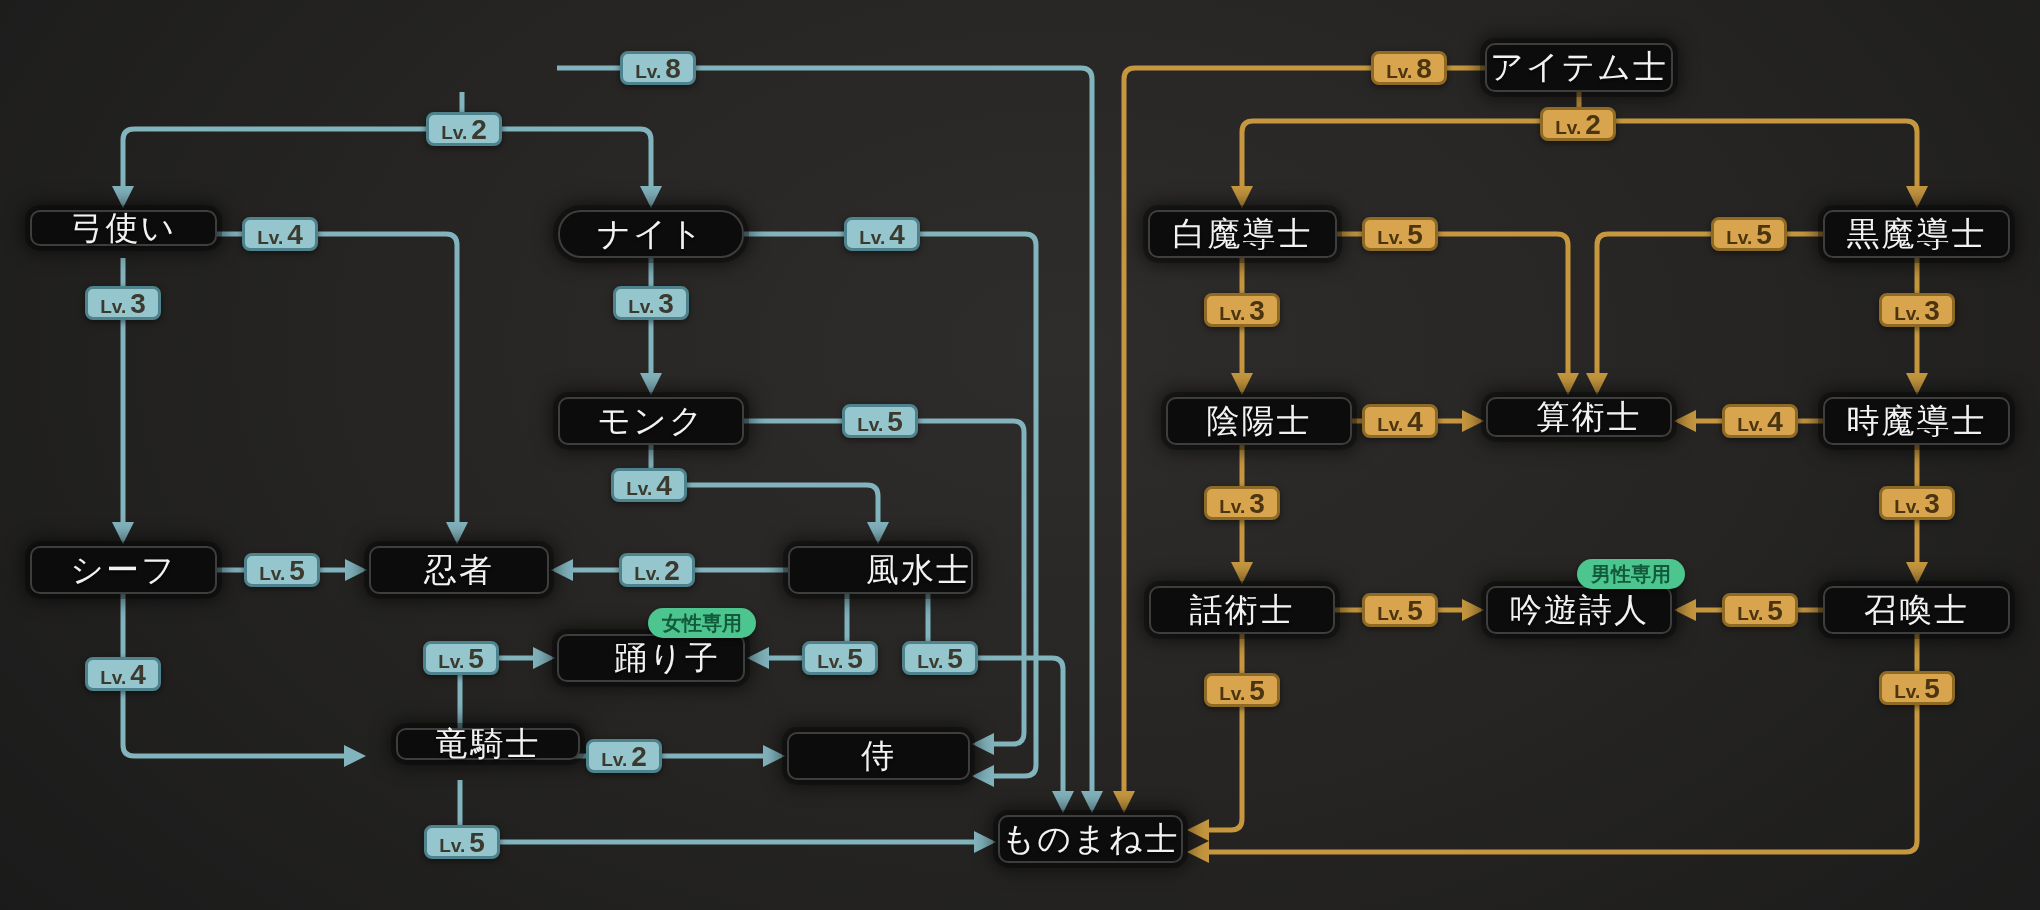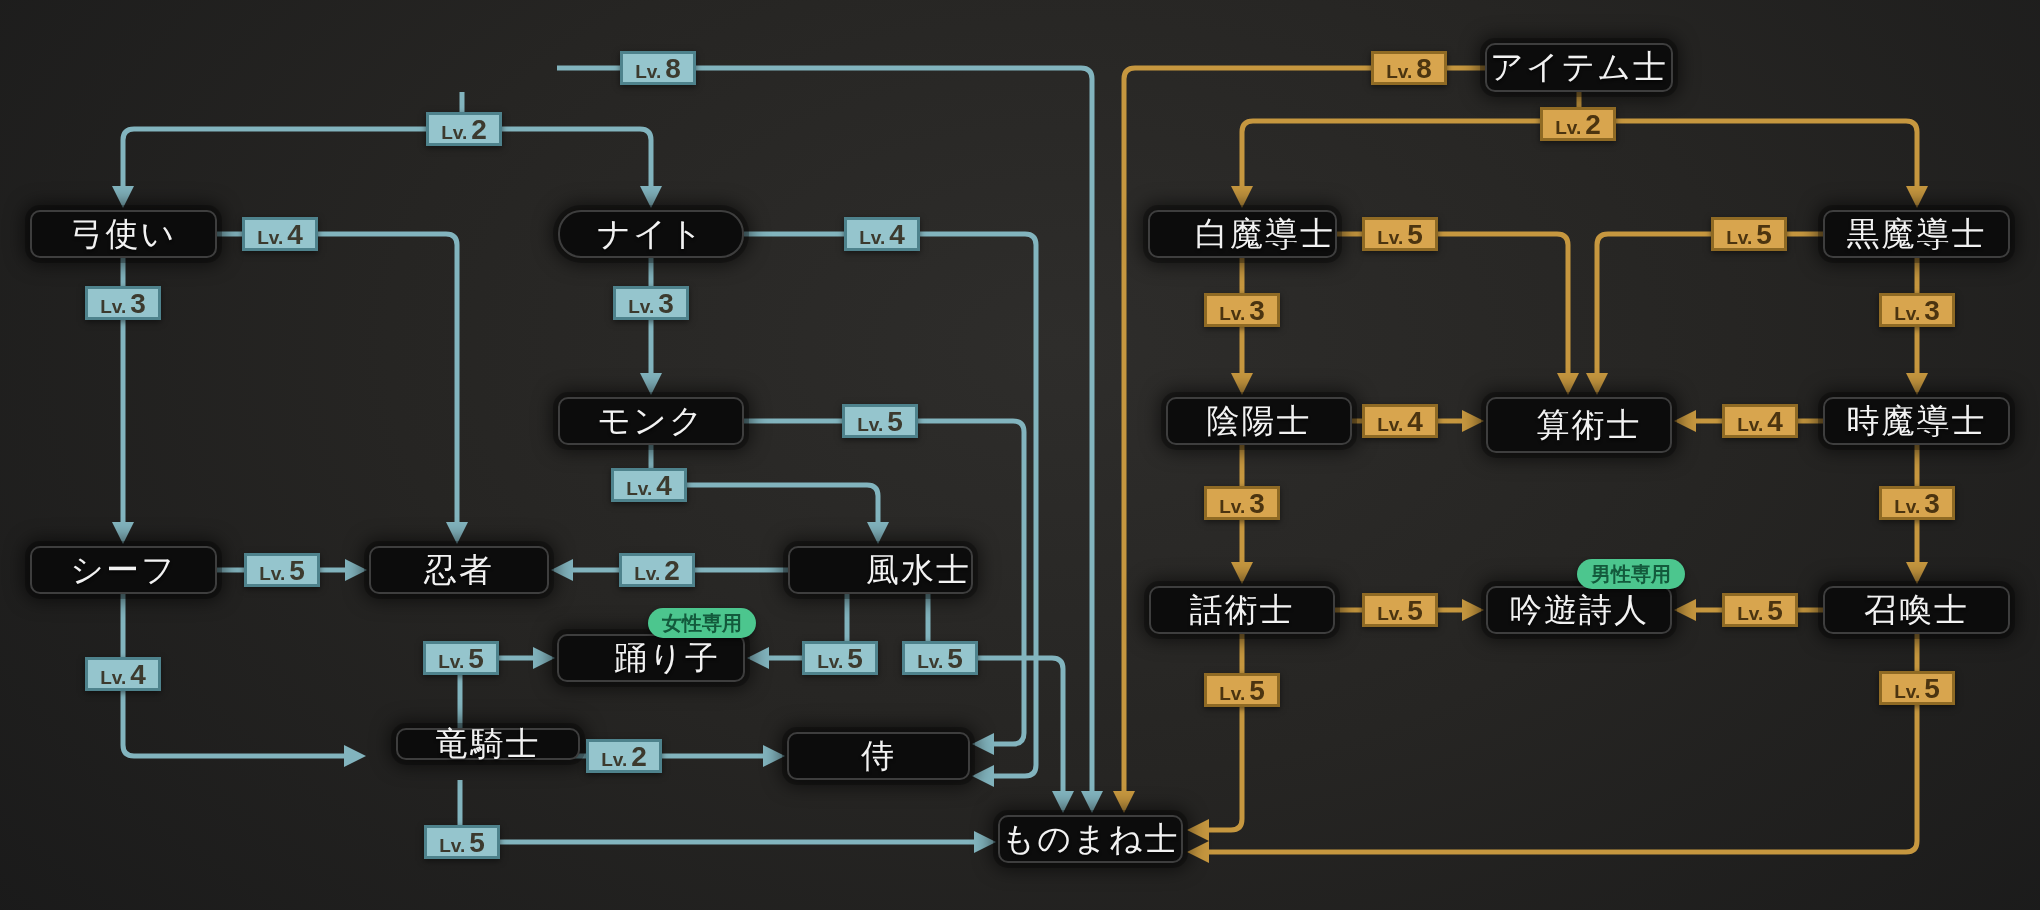--- a/index.html
+++ b/index.html
@@ -18,21 +18,21 @@
     border-radius:10px;
     display:flex; align-items:center; justify-content:center;
     color:var(--node-text);
     font-size:33px; letter-spacing:2px; font-weight:500;
     text-shadow:0 2px 3px rgba(0,0,0,.65);
     box-shadow:0 0 0 5px rgba(0,0,0,.28), 0 0 18px 7px rgba(0,0,0,.55);
   }
   .lv-badge{
     position:absolute; transform:translate(-50%,-50%);
     box-sizing:border-box; height:34px; min-width:76px;
-    padding:0 9px; border-radius:0;
+    padding:0 9px; border-radius:8px;
     text-align:center; line-height:30px; white-space:nowrap;
     box-shadow:0 2px 6px rgba(0,0,0,.5);
   }
   .lv-badge.teal{background:var(--teal-badge-bg); border:3px solid var(--teal-badge-border); color:var(--teal-badge-text);}
   .lv-badge.orange{background:var(--orange-badge-bg); border:3px solid var(--orange-badge-border); color:var(--orange-badge-text);}
   .lv-badge .prefix{font-size:19px; font-weight:700;}
   .lv-badge .value{font-size:28px; font-weight:700; margin-left:4px;}
   .gender-badge{
     position:absolute; box-sizing:border-box; height:30px;
     padding:0 14px; border-radius:15px;
@@ -108,39 +108,39 @@
       <polygon points="1674,610 1696,599 1696,621" fill="#c6973f"></polygon>
       <path d="M 1242 634 L 1242 819 Q 1242 830 1231 830 L 1201 830" fill="none" stroke="#c6973f" stroke-width="5"></path>
       <polygon points="1187,830 1209,819 1209,841" fill="#c6973f"></polygon>
       <path d="M 1917 634 L 1917 841 Q 1917 852 1906 852 L 1201 852" fill="none" stroke="#c6973f" stroke-width="5"></path>
       <polygon points="1187,852 1209,841 1209,863" fill="#c6973f"></polygon>
     </svg>
   <div id="nodes-layer">
       <div class="node" style="left: 1485px; top: 43px; width: 188px; height: 49px;">
         <span>アイテム士</span>
       </div>
-      <div class="node" style="left: 30px; top: 210px; width: 187px; height: 48px;">
+      <div class="node" style="left: 30px; top: 210px; width: 187px; height: 36px;">
         <span>弓使い</span>
       </div>
       <div class="node" style="left: 558px; top: 210px; width: 186px; height: 48px; border-radius: 23px;">
         <span>ナイト</span>
       </div>
-      <div class="node" style="left: 1148px; top: 210px; width: 189px; height: 48px; justify-content: flex-end;">
+      <div class="node" style="left: 1148px; top: 210px; width: 189px; height: 48px;">
         <span>白魔導士</span>
       </div>
       <div class="node" style="left: 1823px; top: 210px; width: 187px; height: 48px;">
         <span>黒魔導士</span>
       </div>
       <div class="node" style="left: 558px; top: 397px; width: 186px; height: 48px;">
         <span>モンク</span>
       </div>
       <div class="node" style="left: 1166px; top: 397px; width: 186px; height: 48px;">
         <span>陰陽士</span>
       </div>
-      <div class="node" style="left: 1486px; top: 397px; width: 186px; height: 56px; padding-left: 20px;">
+      <div class="node" style="left: 1486px; top: 397px; width: 186px; height: 40px; padding-left: 20px;">
         <span>算術士</span>
       </div>
       <div class="node" style="left: 1823px; top: 397px; width: 187px; height: 48px;">
         <span>時魔導士</span>
       </div>
       <div class="node" style="left: 369px; top: 546px; width: 180px; height: 48px;">
         <span>忍者</span>
       </div>
       <div class="node" style="left: 30px; top: 546px; width: 187px; height: 48px;">
         <span>シーフ</span>

